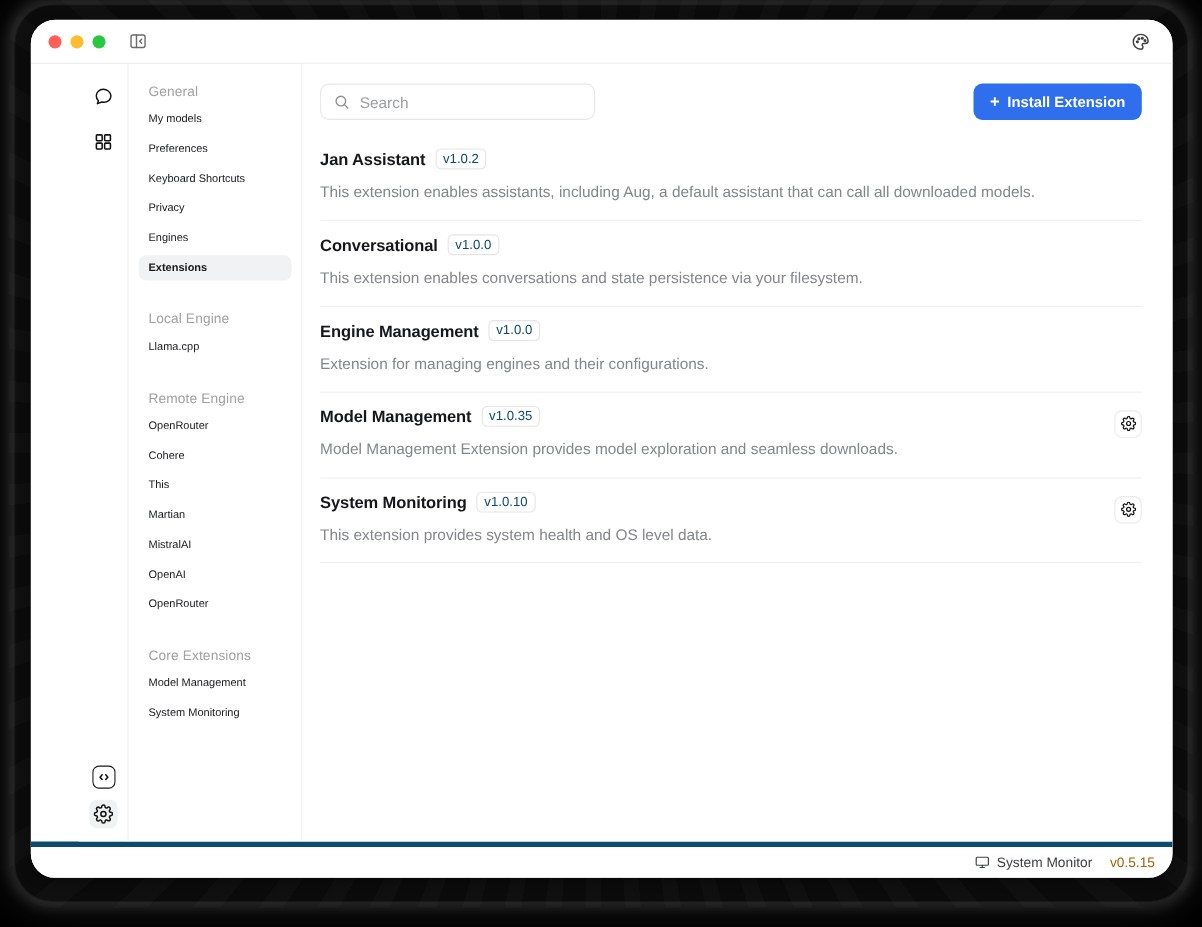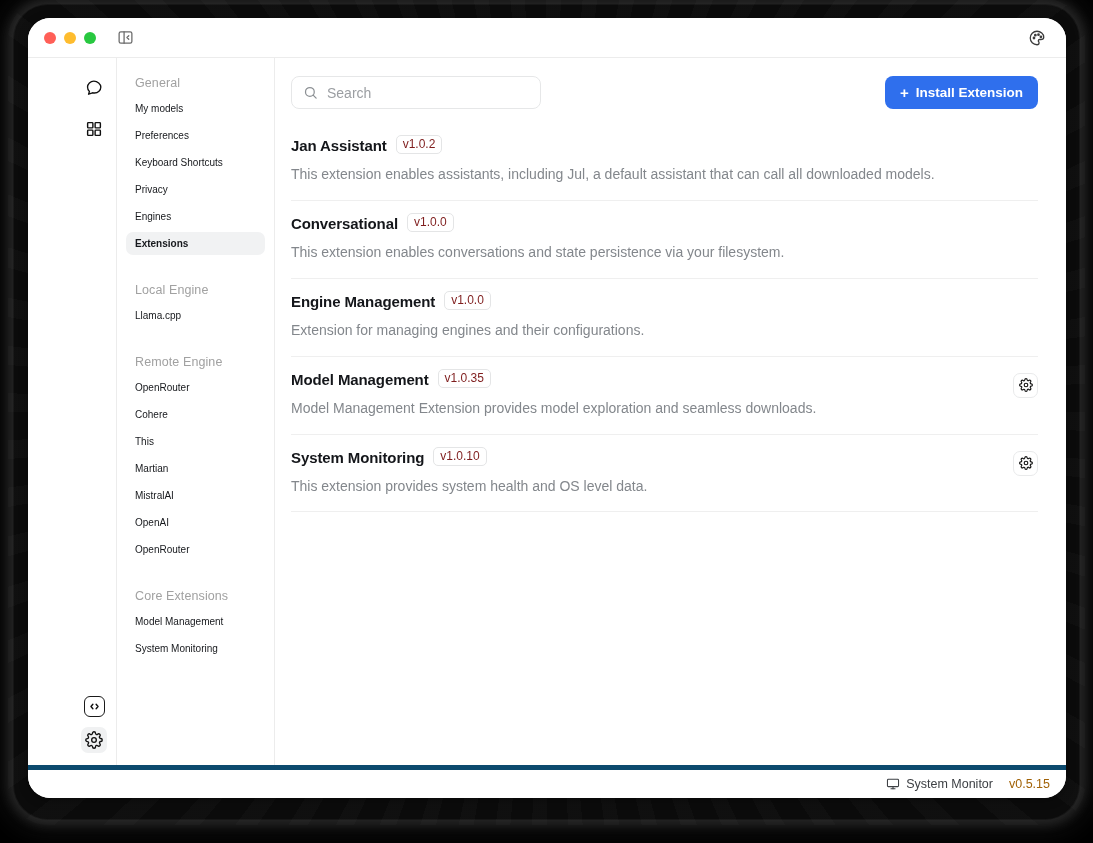--- a/index.html
+++ b/index.html
@@ -200,21 +200,21 @@
   .ext-main { flex: 1; min-width: 0; }
   .ext-title-line { display: flex; align-items: flex-end; gap: 9px; }
   .ext-name {
     font-size: 15px;
     font-weight: 700;
     color: #14161a;
     letter-spacing: -0.1px;
   }
   .ext-version {
     font-size: 12px;
-    color: #7f1d1d;
+    color: #0c4a6e;
     border: 1px solid #e4e5e6;
     border-radius: 5px;
     padding: 2px 6px 3px 6px;
     line-height: 1;
     background: #fff;
   }
   .ext-desc {
     margin-top: 11px;
     font-size: 14px;
     color: #83878c;
@@ -379,21 +379,21 @@
       </div>
 
       <div class="ext-list">
 
         <div class="ext-row">
           <div class="ext-main">
             <div class="ext-title-line">
               <span class="ext-name">Jan Assistant</span>
               <span class="ext-version">v1.0.2</span>
             </div>
-            <div class="ext-desc">This extension enables assistants, including Jul, a default assistant that can call all downloaded models.</div>
+            <div class="ext-desc">This extension enables assistants, including Aug, a default assistant that can call all downloaded models.</div>
           </div>
           <div class="ext-action hidden"></div>
         </div>
 
         <div class="ext-row">
           <div class="ext-main">
             <div class="ext-title-line">
               <span class="ext-name">Conversational</span>
               <span class="ext-version">v1.0.0</span>
             </div>

